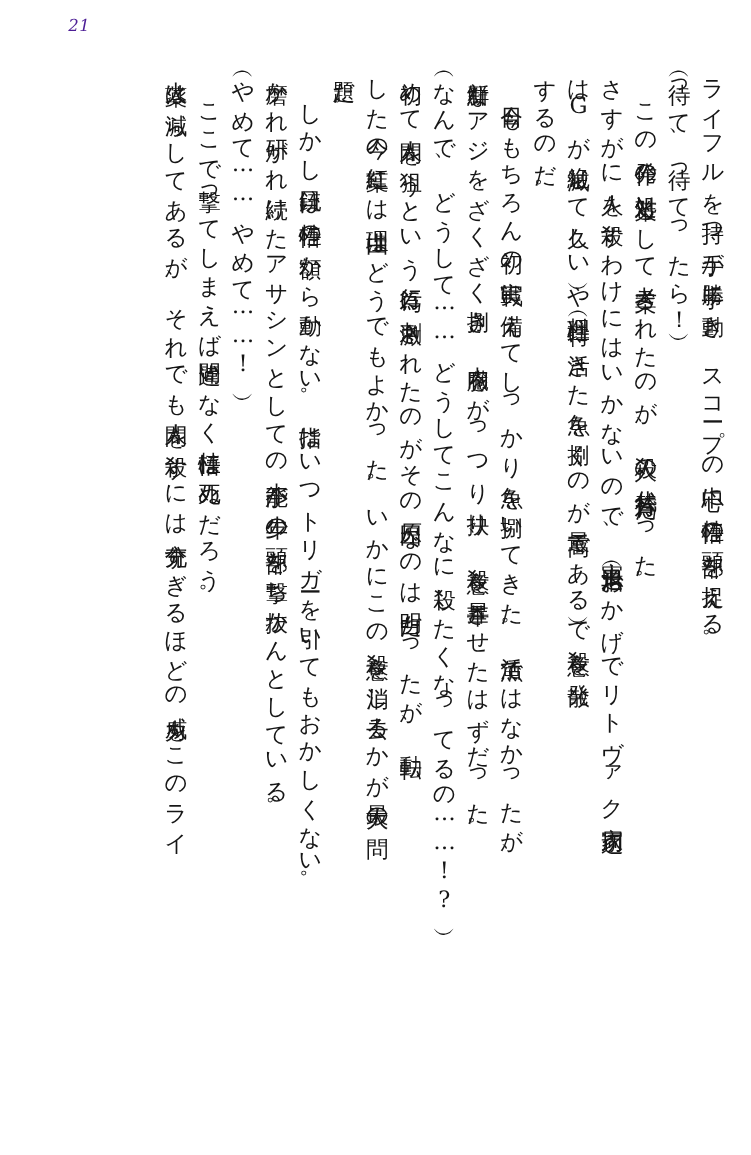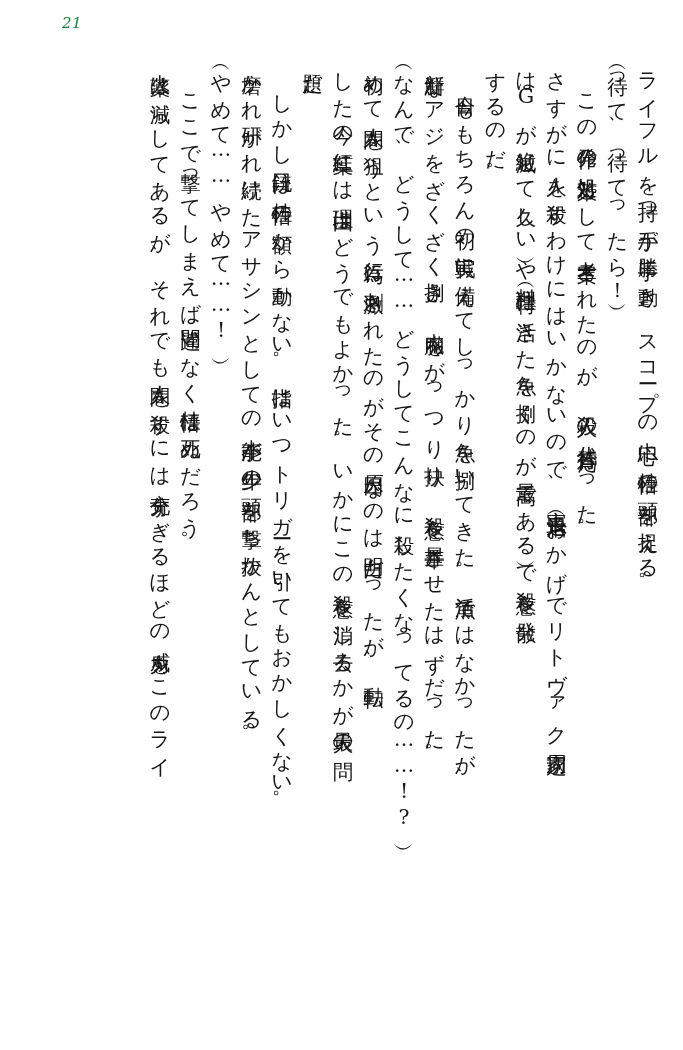--- a/index.html
+++ b/index.html
@@ -21,21 +21,21 @@
     background: #ffffff;
     box-sizing: border-box;
   }
   .page-number {
     position: absolute;
     top: 14px;
     left: 62px;
     font-family: "DejaVu Serif", "Liberation Serif", serif;
     font-size: 15px;
     font-style: italic;
-    color: #15803d;
+    color: #4c1d95;
     letter-spacing: 0.5px;
   }
   .text-body {
     position: absolute;
     top: 58px;
     left: 28px;
     width: 630px;
     height: 968px;
     display: flex;
     flex-direction: row-reverse;

